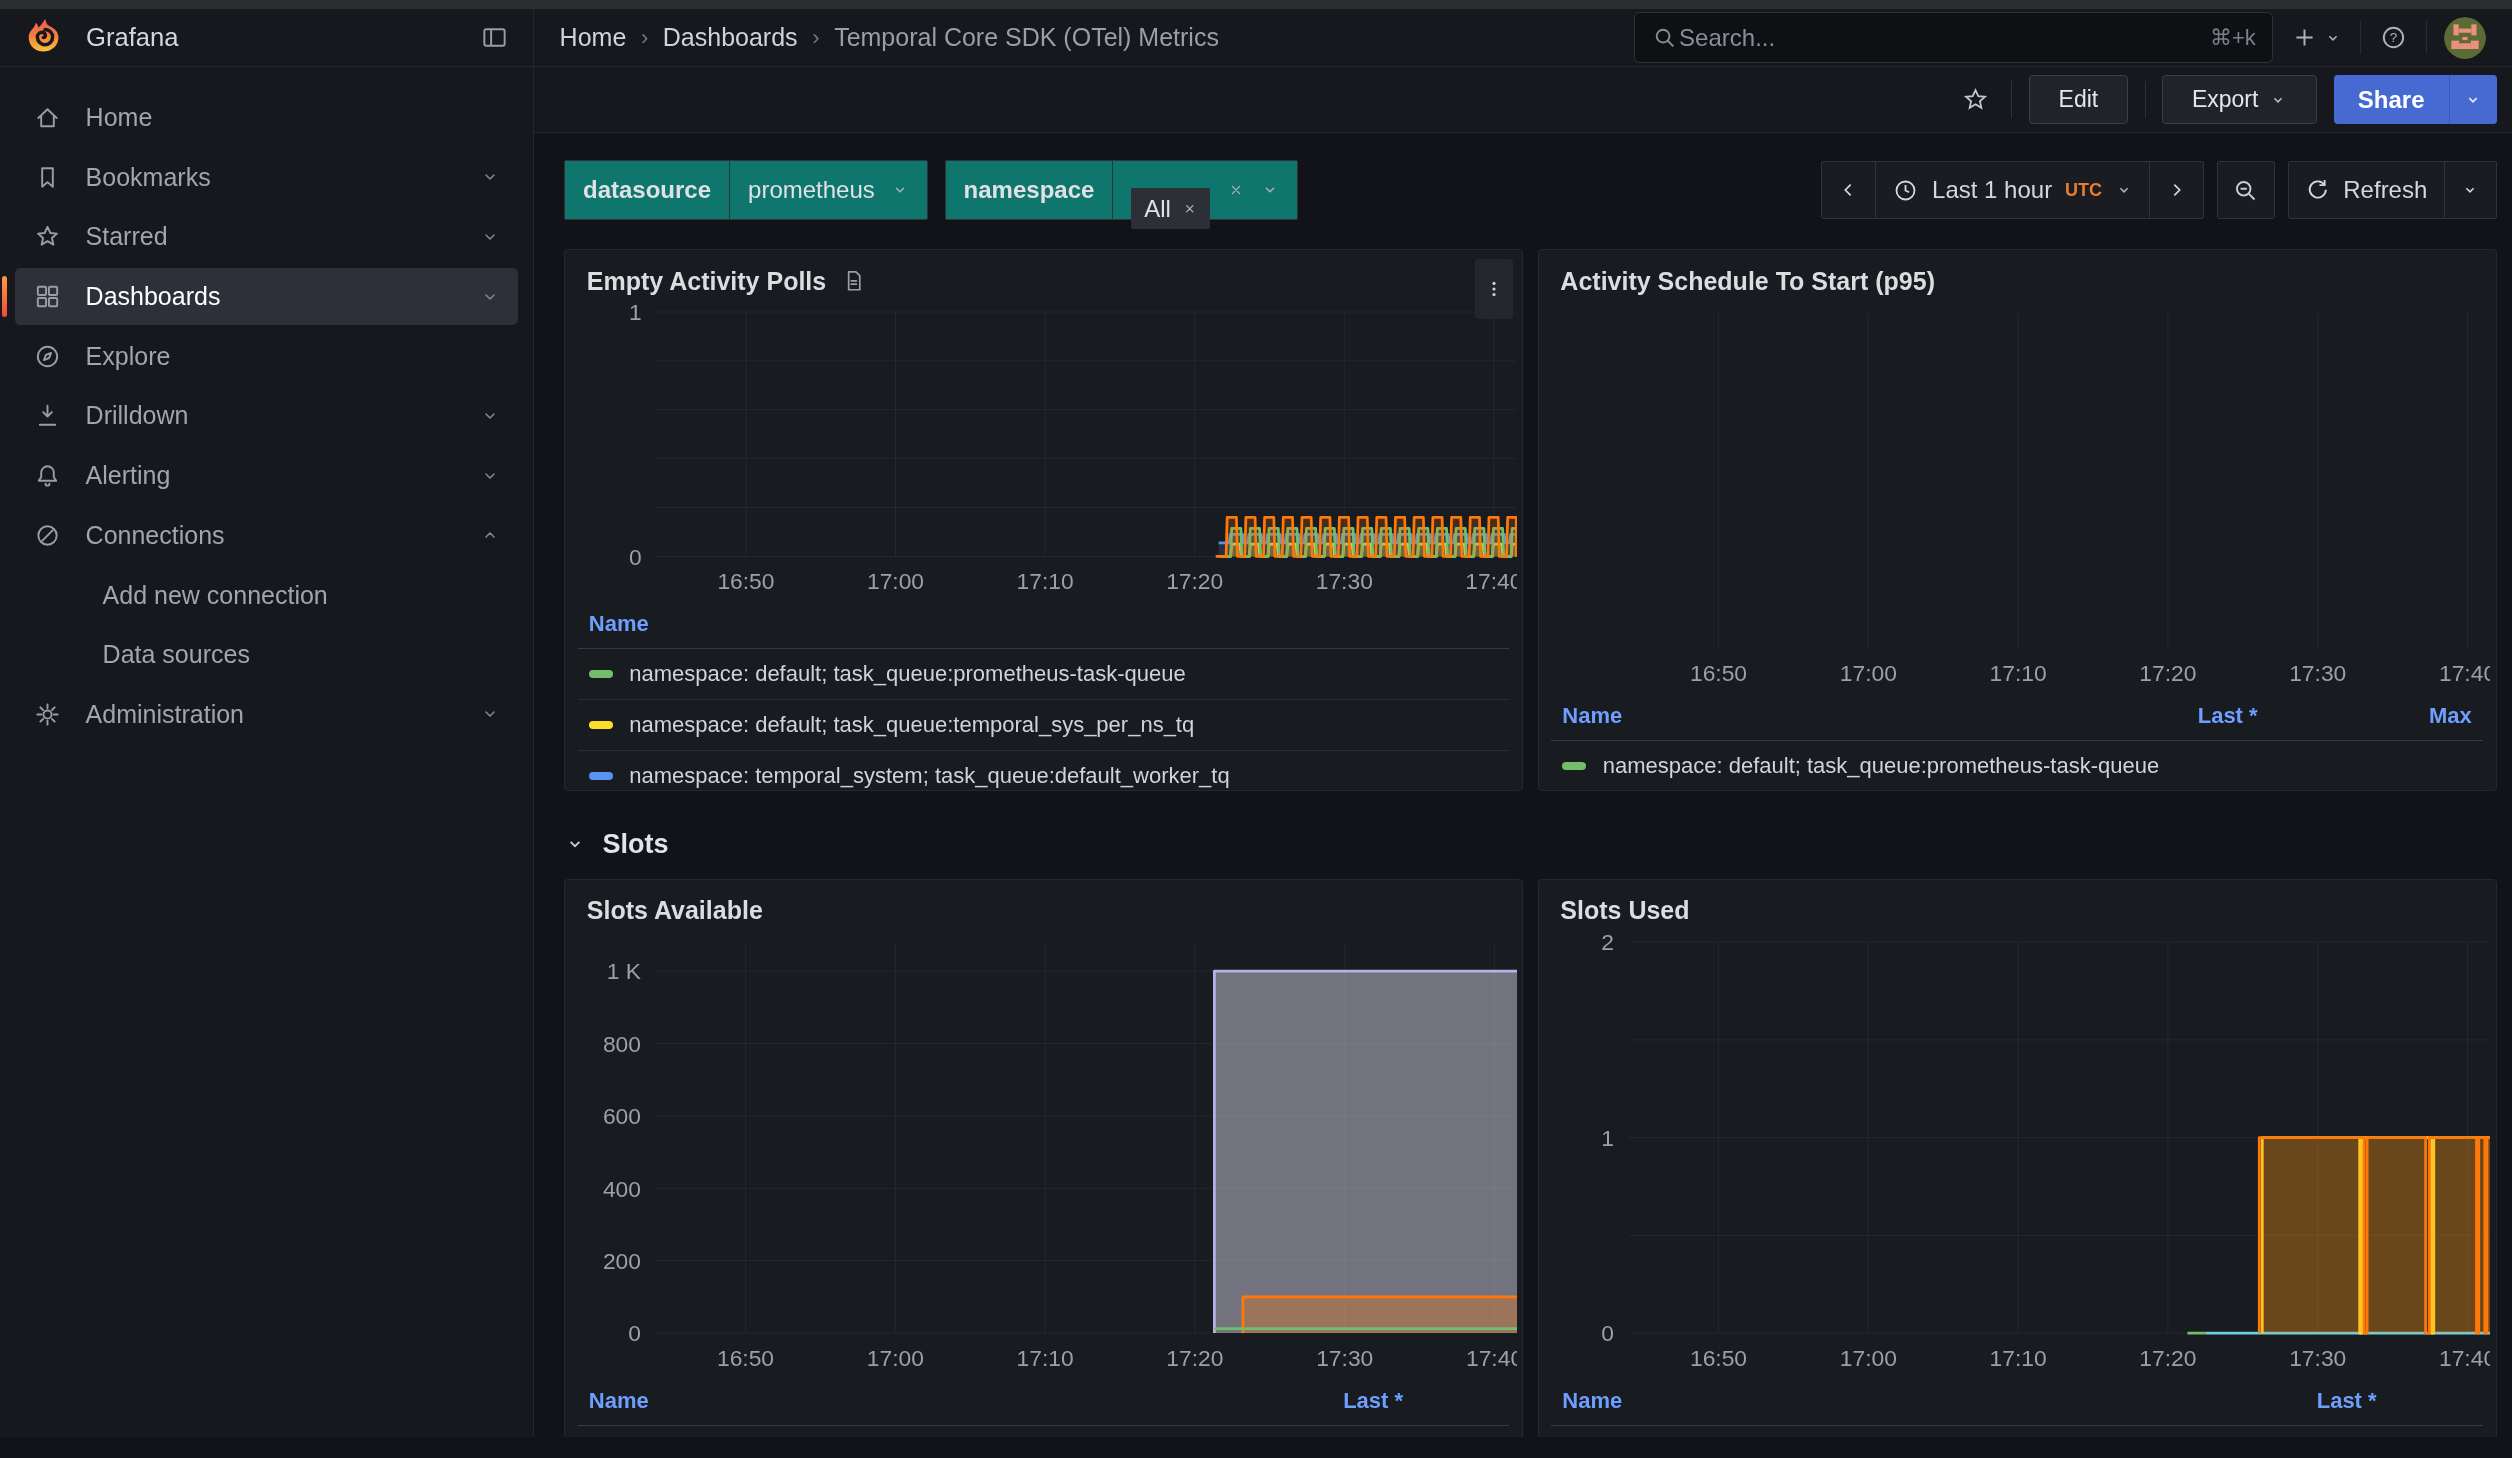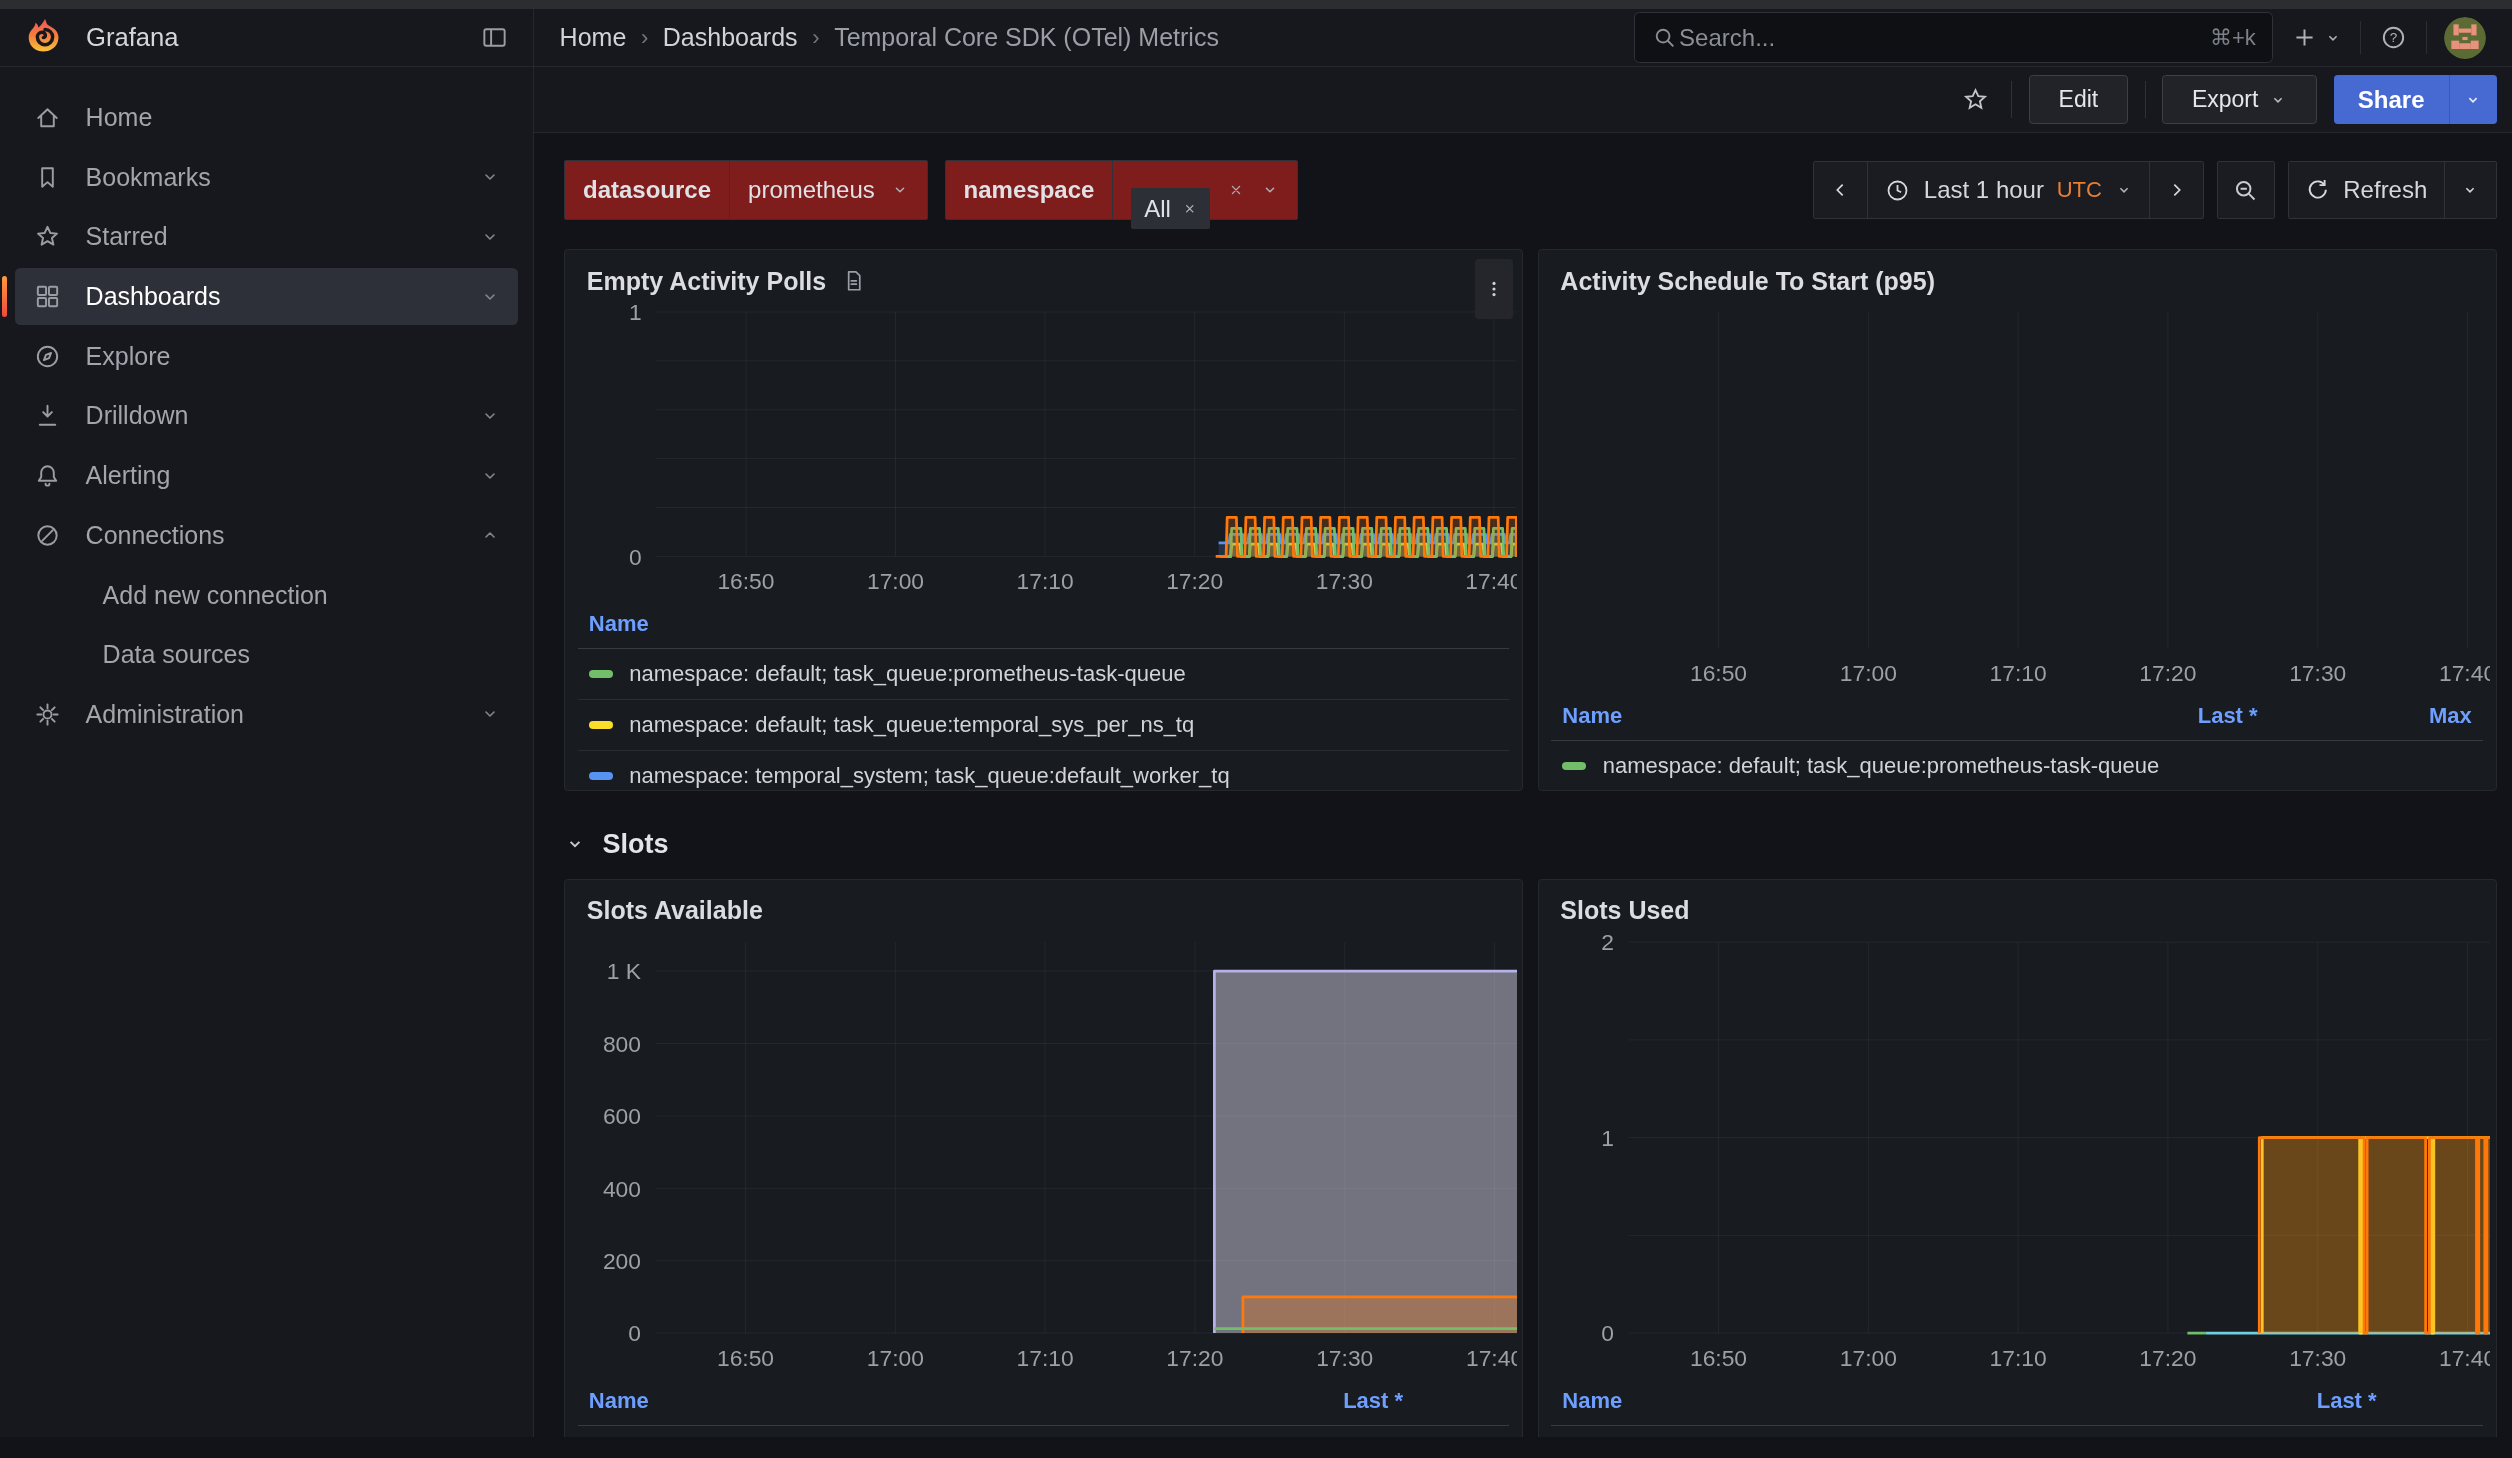--- a/index.html
+++ b/index.html
@@ -41,31 +41,31 @@
   .tb-div { width:0.9px; height:37px; background:#2e3137; }
   .btn { height:49px; display:inline-flex; align-items:center; gap:11px; padding:0 29px; font-size:23px; color:#e6e7ea; background:#212329; border:0.9px solid #3c3f46; border-radius:3.7px; cursor:pointer; font-family:inherit; }
   .btn .chev { color:#b9bbc1; display:flex; }
   .share-group { display:flex; }
   .btn-primary { height:49px; display:inline-flex; align-items:center; padding:0 24px; font-size:24px; font-weight:700; color:#fff; background:#4669d2; border:none; border-radius:3.7px 0 0 3.7px; cursor:pointer; font-family:inherit; }
   .btn-primary-caret { height:49px; width:48px; display:flex; align-items:center; justify-content:center; background:#4669d2; border-left:0.9px solid #3a57b5; border-radius:0 3.7px 3.7px 0; color:#e6eaff; cursor:pointer; }
 
   .dash { flex:1; padding:27px 15.5px 0 30px; overflow:hidden; }
   .filter-row { display:flex; justify-content:space-between; align-items:center; }
   .vars { display:flex; gap:16.4px; }
-  .var-ctl { display:flex; align-items:stretch; height:60px; border:0.9px solid #2f3238; border-radius:1.8px; background:#7f1d1d; font-size:24px; }
+  .var-ctl { display:flex; align-items:stretch; height:60px; border:0.9px solid #2f3238; border-radius:1.8px; background:#0f766e; font-size:24px; }
   .var-label { display:flex; align-items:center; padding:0 18px; border-right:0.9px solid #2f3238; color:#e0e1e5; font-weight:700; }
   .var-value { display:flex; align-items:center; gap:16.4px; padding:0 18px; color:#e0e1e5; cursor:pointer; }
   .chip { background:#2c2f36; border-radius:1.8px; padding:6.4px 12.8px; display:flex; align-items:center; gap:11px;margin-top:37px; }
   .x-icon, .chev-sm { color:#b0b2b9; display:flex; cursor:pointer; }
 
   .timebar { display:flex; align-items:center; gap:12.8px; }
   .tgroup { display:flex; align-items:stretch; height:58px; border:0.9px solid #2f3238; border-radius:1.8px; background:#1a1c21; }
   .tseg { display:flex; align-items:center; gap:12.8px; padding:0 16.4px; border-right:0.9px solid #2f3238; color:#d6d7db; font-size:24px; cursor:pointer; }
   .tseg:last-child { border-right:none; }
-  .utc { color:#eb7d2f; font-size:22px; font-weight:400; }
+  .utc { color:#eb7d2f; font-size:18px; font-weight:700; }
   .sq-btn { width:58px; height:58px; border:0.9px solid #2f3238; border-radius:1.8px; background:#1a1c21; display:flex; align-items:center; justify-content:center; color:#c9cbd0; cursor:pointer; }
 
   .panel-grid { display:grid; grid-template-columns:1fr 1fr; gap:14.6px; margin-top:29px; }
   .panel { background:#181b20; border:0.9px solid #25282d; border-radius:3.7px; padding:11px 12.8px; position:relative; overflow:hidden; }
   .row1 .panel { height:542px; }
   .row2 .panel { height:603px; }
   .panel-head { height:40px; display:flex; align-items:center; gap:14.6px; padding-left:9px; }
   .panel-title { font-size:25px; font-weight:700; color:#dcdde1; }
   .info-icon { color:#9b9ea6; display:flex; }
   .kebab-btn { position:absolute; top:9px; right:9px; width:38px; height:60px; background:#24262c; border-radius:3.7px; display:flex; align-items:center; justify-content:center; color:#cfd0d4; cursor:pointer; }

